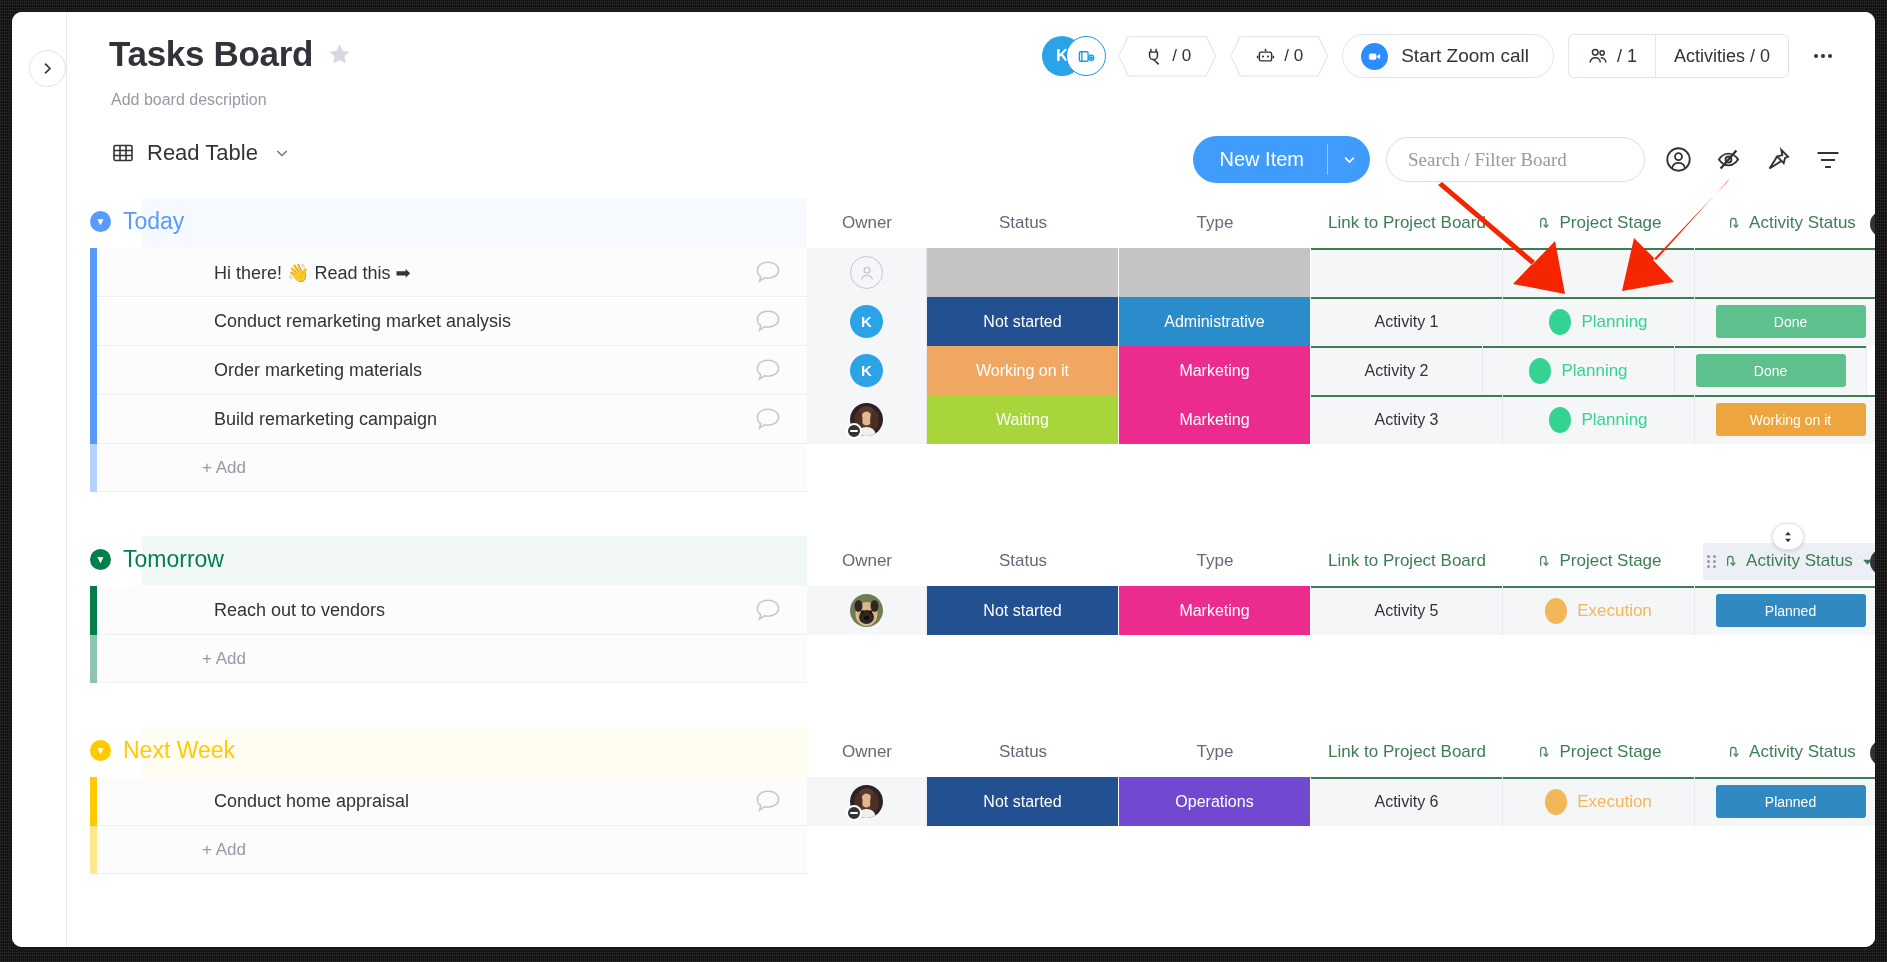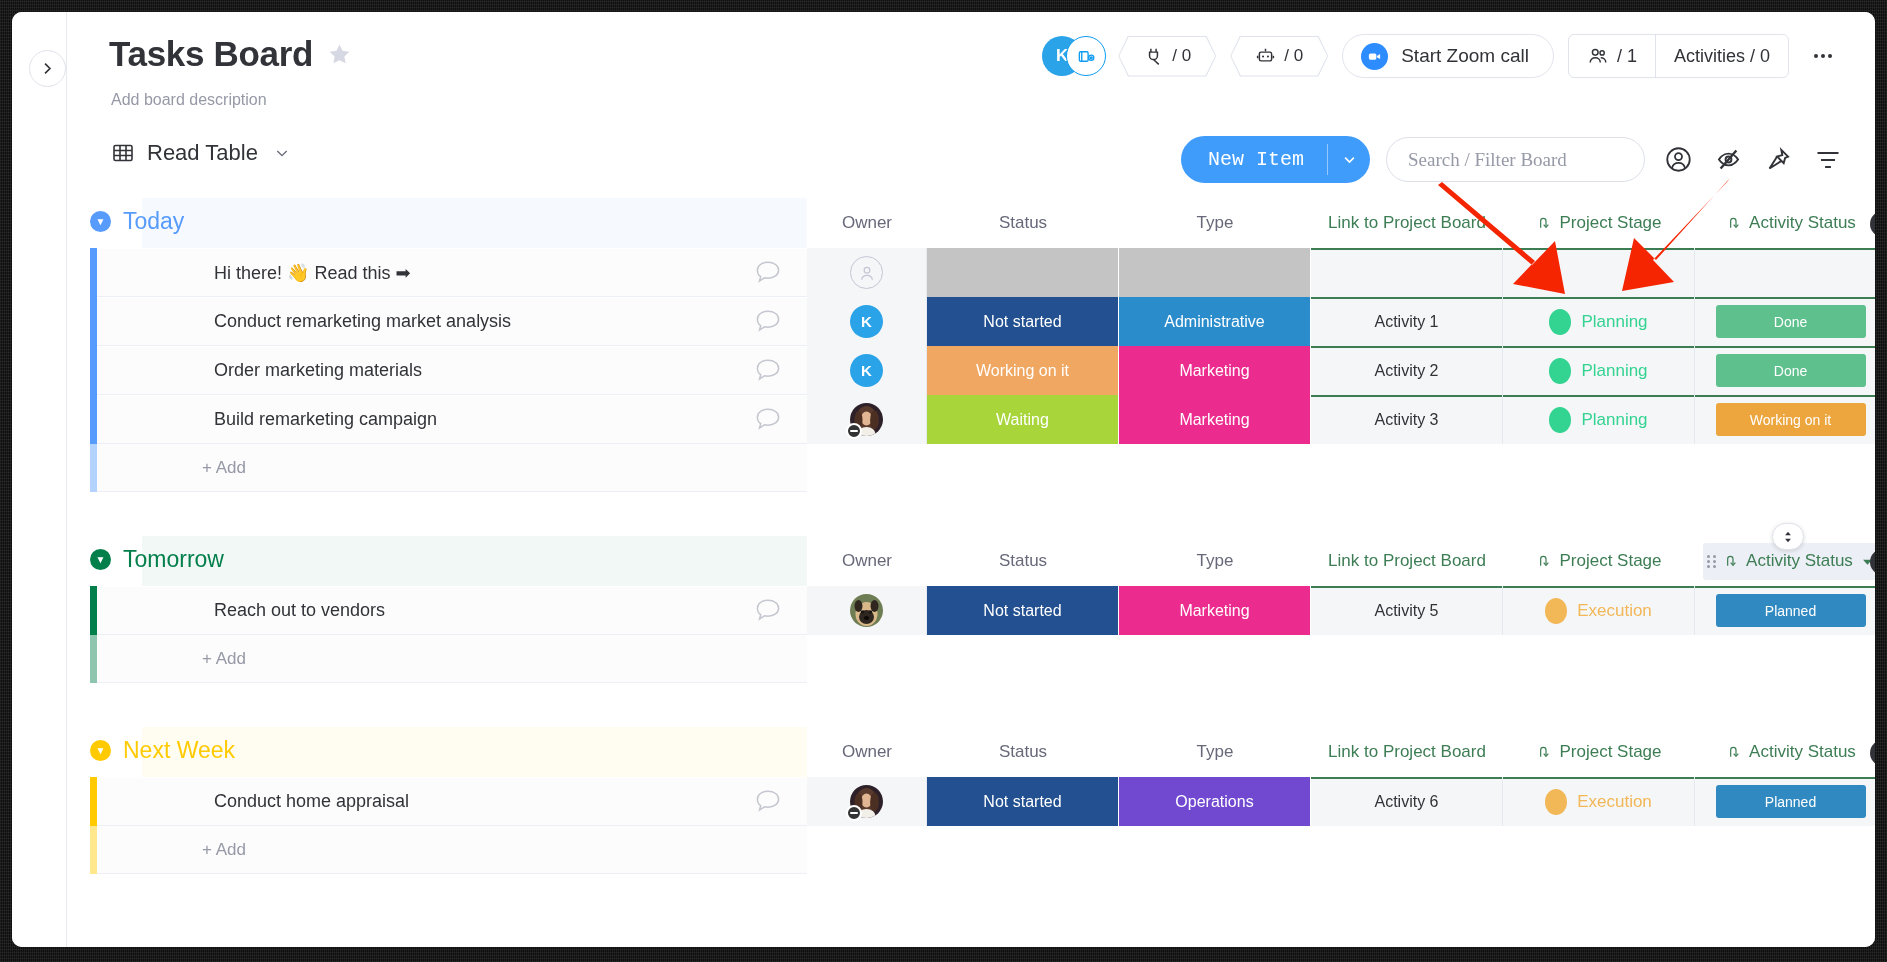--- a/index.html
+++ b/index.html
@@ -98,21 +98,21 @@
 
   
   .view-row { position: absolute; left: 43px; top: 128px; display: flex; align-items: center; gap: 12px; }
   .view-tab { display:flex; align-items:center; gap:12px; font-size: 22px; color:#323338; cursor:pointer; }
 
   .toolbar { position: absolute; right: 30px; top: 124px; display:flex; align-items:center; gap: 16px; }
   .newitem {
     display:flex; align-items: stretch; height: 47px; border-radius: 24px; overflow:hidden;
     background:#3f9cfb; cursor:pointer;
   }
-  .newitem .lbl { display:flex; align-items:center; padding: 0 23px 0 27px; color:#fff; font-size:20px;font-family:Liberation Mono, monospace; }
+  .newitem .lbl { display:flex; align-items:center; padding: 0 23px 0 27px; color:#fff; font-size:20px; }
   .newitem .sep { width:1px; background: rgba(255,255,255,.45); margin: 8px 0; }
   .newitem .car { display:flex; align-items:center; justify-content:center; width:42px; color:#fff; font-size:14px; }
   .search-box {
     width: 259px; height: 45px; border-radius: 23px; border:1px solid #dcdfe8;
     display:flex; align-items:center; padding: 0 21px; background:#fff;
   }
   .search-box input { border:none; outline:none; width:100%; font-size:19px; color:#676879; font-family:Liberation Serif, serif; background:transparent; }
   .search-box input::placeholder{ color:#9699a6; }
   .tb-ico { width: 34px; height:34px; display:flex; align-items:center; justify-content:center; color:#323338; cursor:pointer; }
 
@@ -438,21 +438,21 @@
           <svg class="bubble" viewBox="0 0 26 24" fill="none" stroke="#c5c7d0" stroke-width="1.5">
       <path d="M13 2.2c6 0 10.6 3.5 10.6 8s-4.6 8-10.6 8c-1.2 0-2.3-.1-3.4-.4L4.5 21l1.2-4.3C3.5 15.2 2.4 13 2.4 10.2c0-4.5 4.6-8 10.6-8z"></path>
    </svg>
         </div>
         <div class="cells">
                 <div class="cell owner" style="width:120px">
                   <span class="avatar-img" style="background:#2ba3e8;color:#fff;display:flex;align-items:center;justify-content:center;font-size:15px;font-weight:bold">K</span>
                 </div>
                 <div class="cell" style="width:192px;background:#f0a762">Working on it</div>
                 <div class="cell" style="width:192px;background:#ec2b8e">Marketing</div>
-                <div class="cell plain" style="width:192px">
+                <div class="cell plain" style="width:172px">
           <span class="greenline"></span>Activity 2</div>
                 <div class="cell mirror" style="width:192px">
           <span class="greenline"></span>
                   <span class="dot" style="background:#33d391"></span>
        <span class="mirror-label" style="color:#33d391">Planning</span>
                 </div>
                 <div class="cell mirror" style="width:192px">
           <span class="greenline"></span>
                   <span class="chip" style="background:#5dc08d">Done</span>
                 </div>

